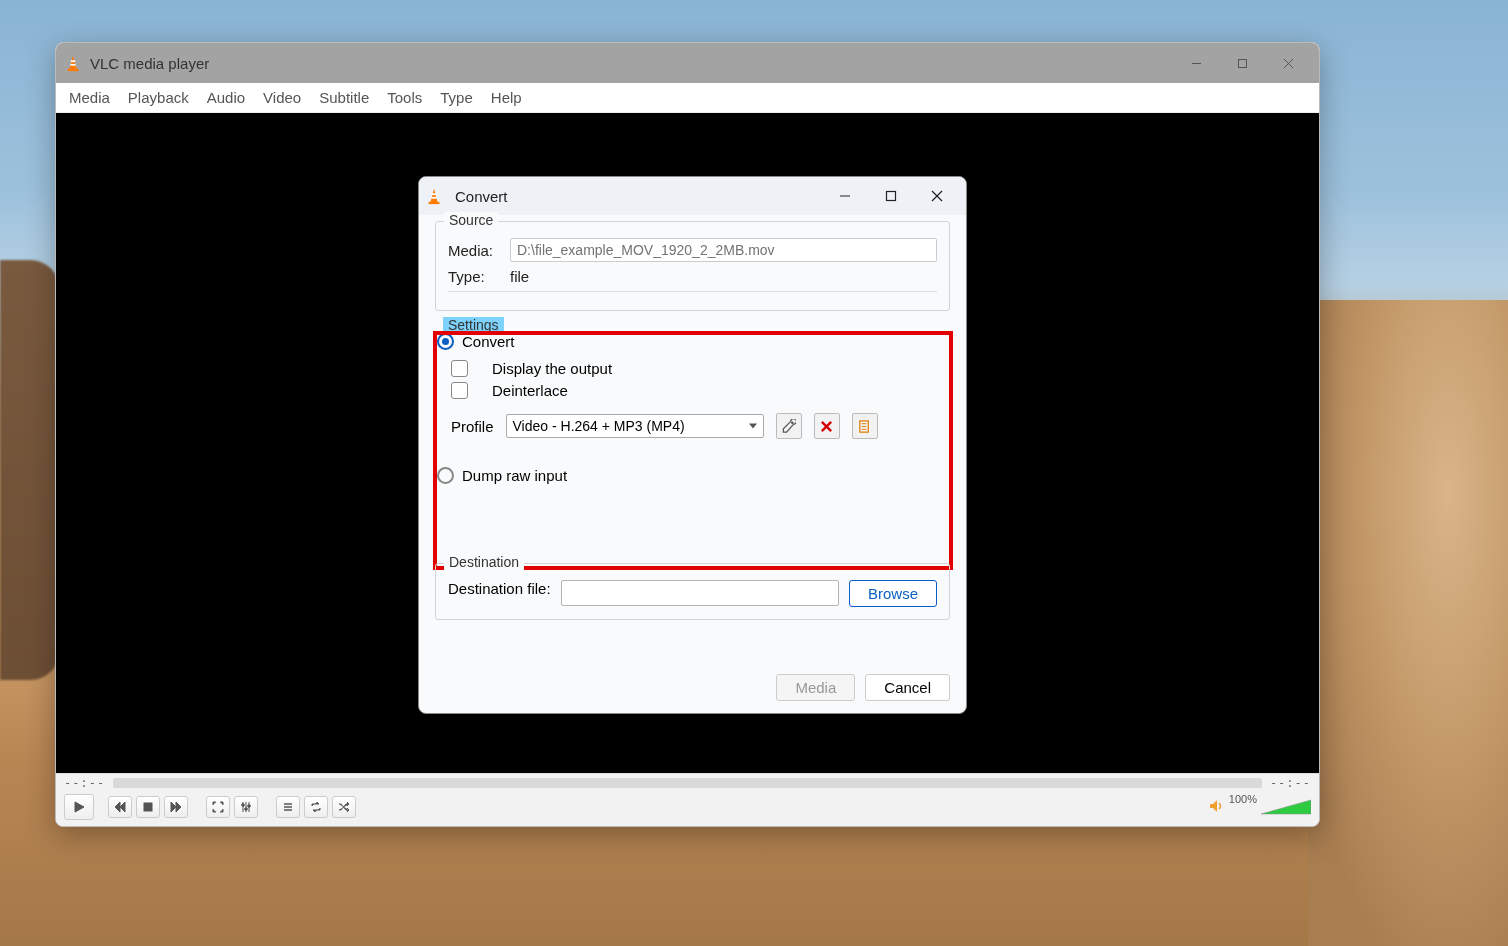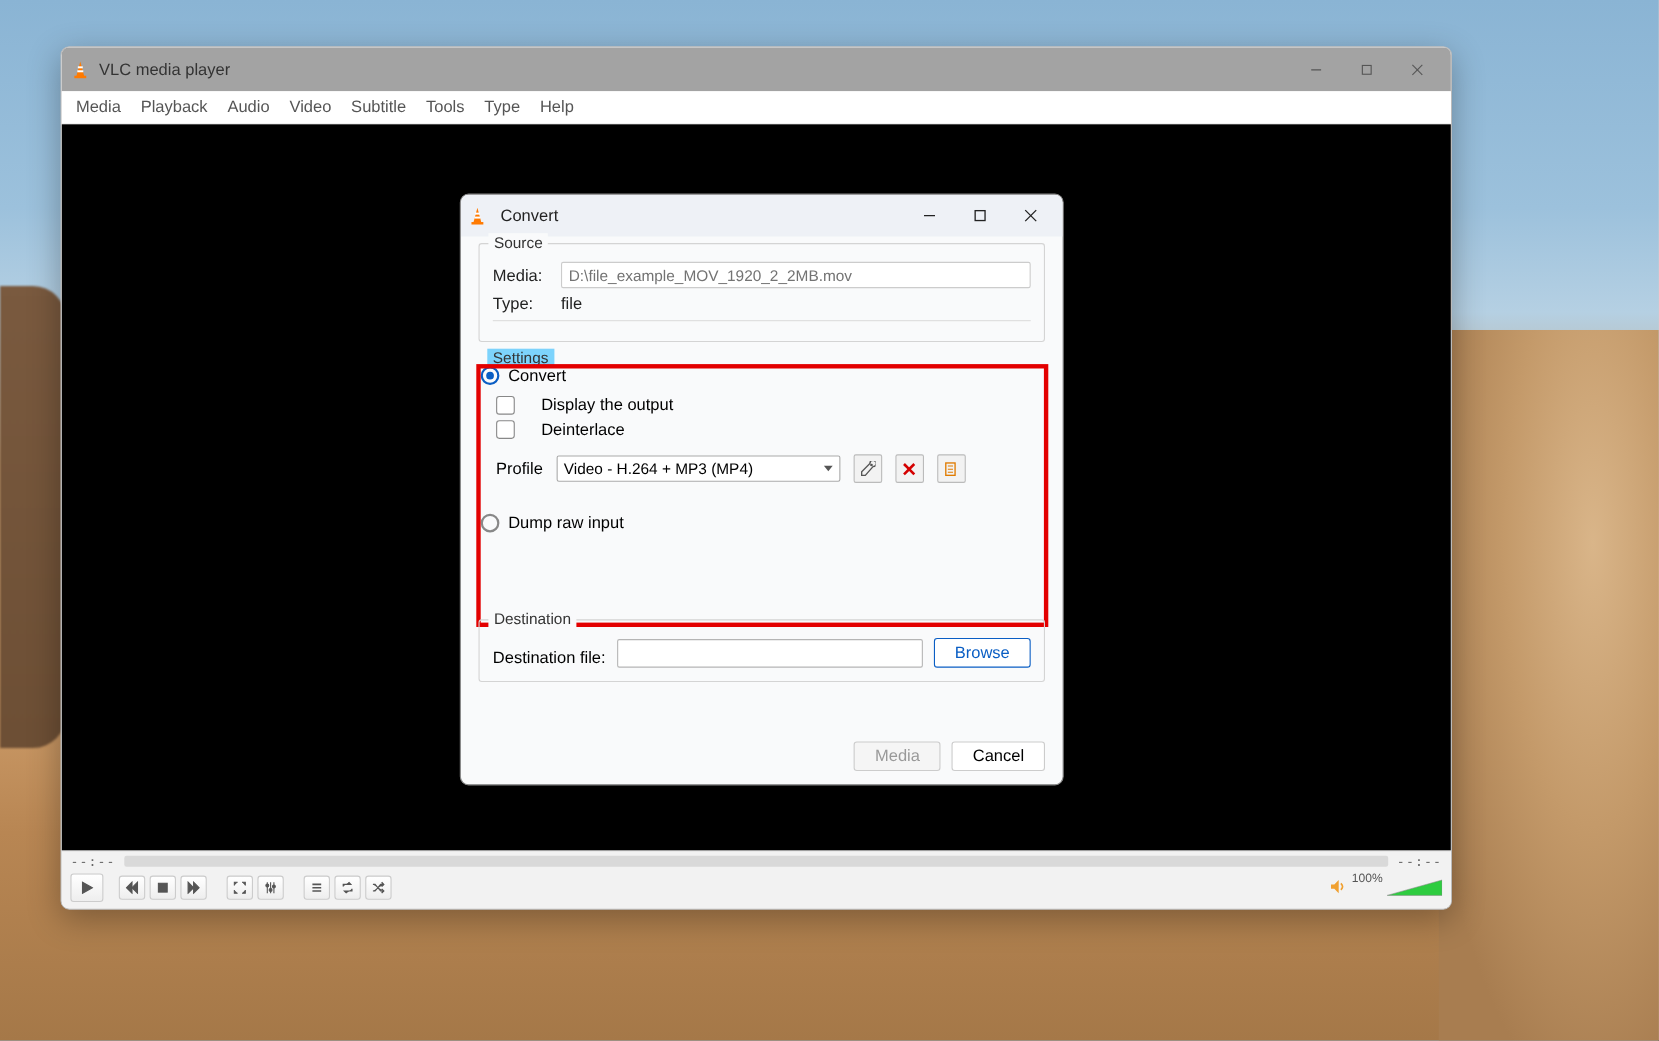--- a/index.html
+++ b/index.html
@@ -79,21 +79,21 @@
 .profile-row{display:flex;align-items:center;gap:12px;margin:14px 0 6px 14px;}
 .profile-label{font-size:15px;}
 .dropdown{flex:1;max-width:258px;background:#fff;border:1px solid #aaa;border-radius:2px;
   padding:3px 22px 3px 6px;font-size:14px;position:relative;cursor:pointer;}
 .dropdown::after{content:"";position:absolute;right:6px;top:50%;transform:translateY(-50%);
   border-left:4px solid transparent;border-right:4px solid transparent;border-top:5px solid #555;}
 .icon-btn{width:26px;height:26px;border:1px solid #bbb;border-radius:2px;background:#f2f2f2;
   display:flex;align-items:center;justify-content:center;cursor:pointer;}
 .icon-btn svg{width:15px;height:15px;}
 
-.dest-row{display:flex;align-items:flex-end;gap:10px;margin-top:6px;}
+.dest-row{display:flex;align-items:flex-start;gap:10px;margin-top:6px;}
 .dest-label{font-size:15px;}
 .dest-input{flex:1;background:#fff;border:1px solid #b5b5b5;border-radius:2px;height:26px;padding:0 5px;}
 .btn{padding:4px 18px;font-size:15px;border:1px solid #ccc;border-radius:3px;background:#fff;cursor:pointer;}
 .btn.primary{border-color:#0a5ec4;color:#0a5ec4;}
 .btn.disabled{color:#999;background:#f5f5f5;}
 
 .dlg-footer{display:flex;justify-content:flex-end;gap:10px;padding:8px 16px 12px;}
 </style>
 </head>
 <body>

